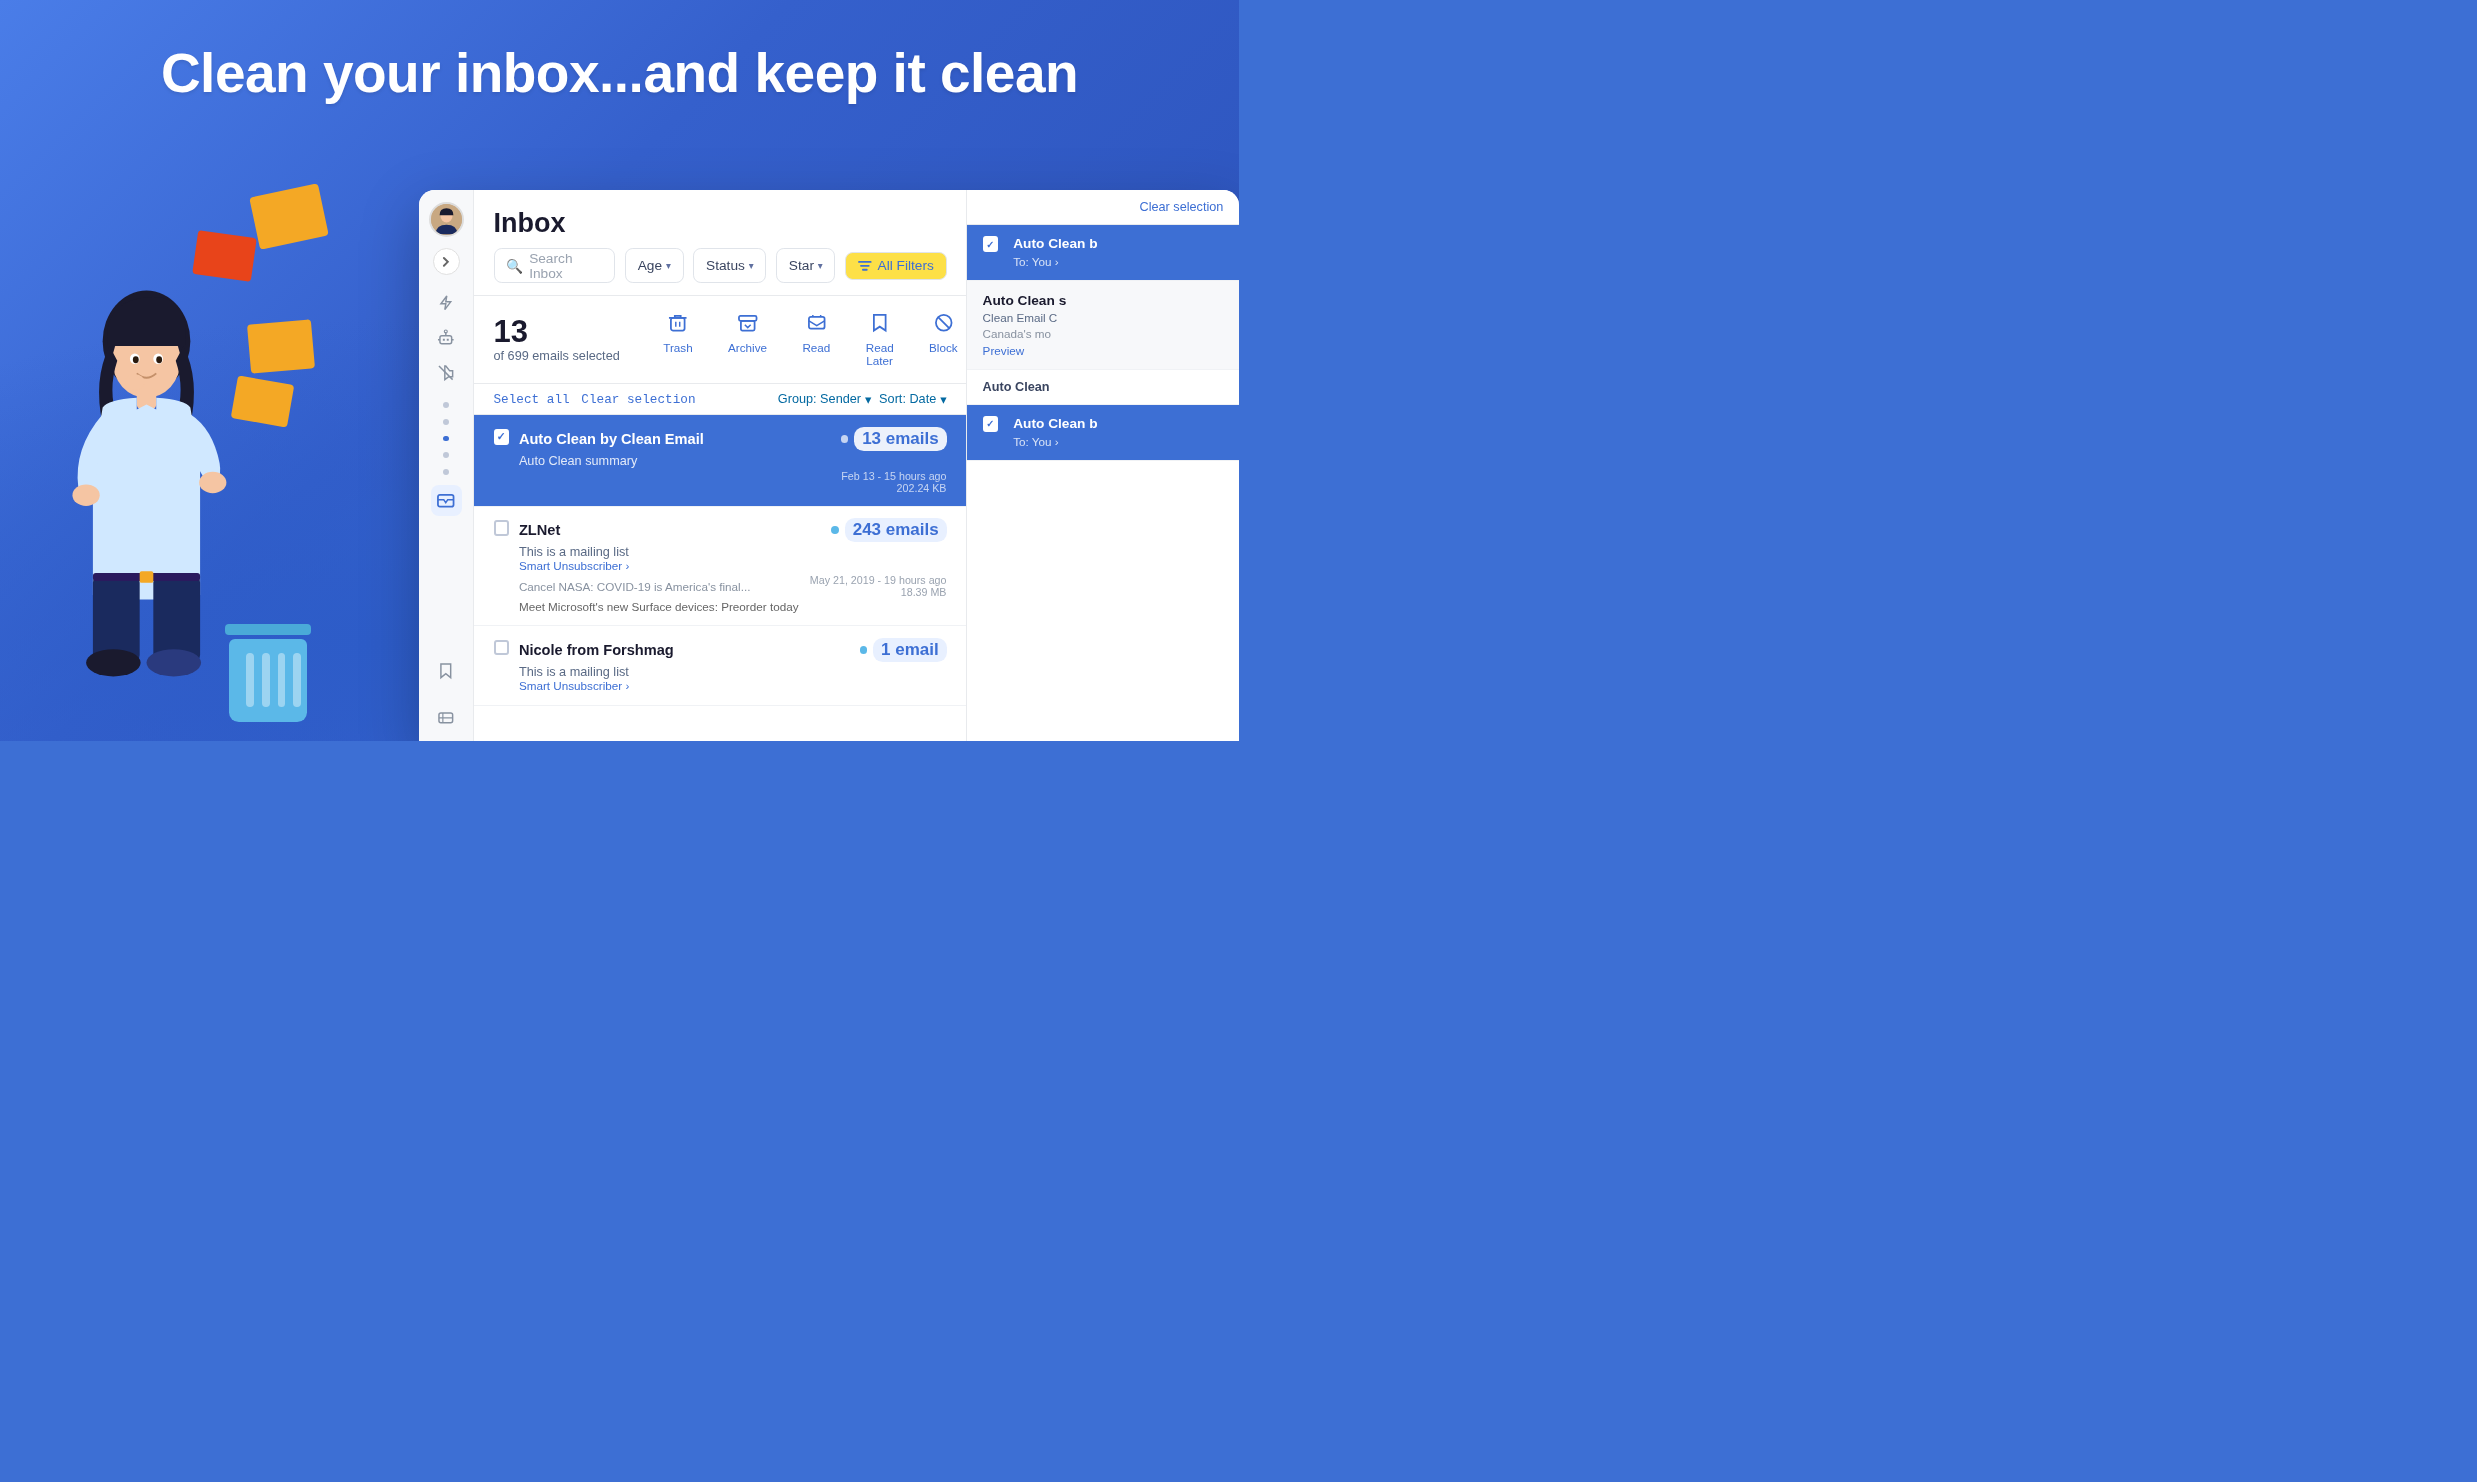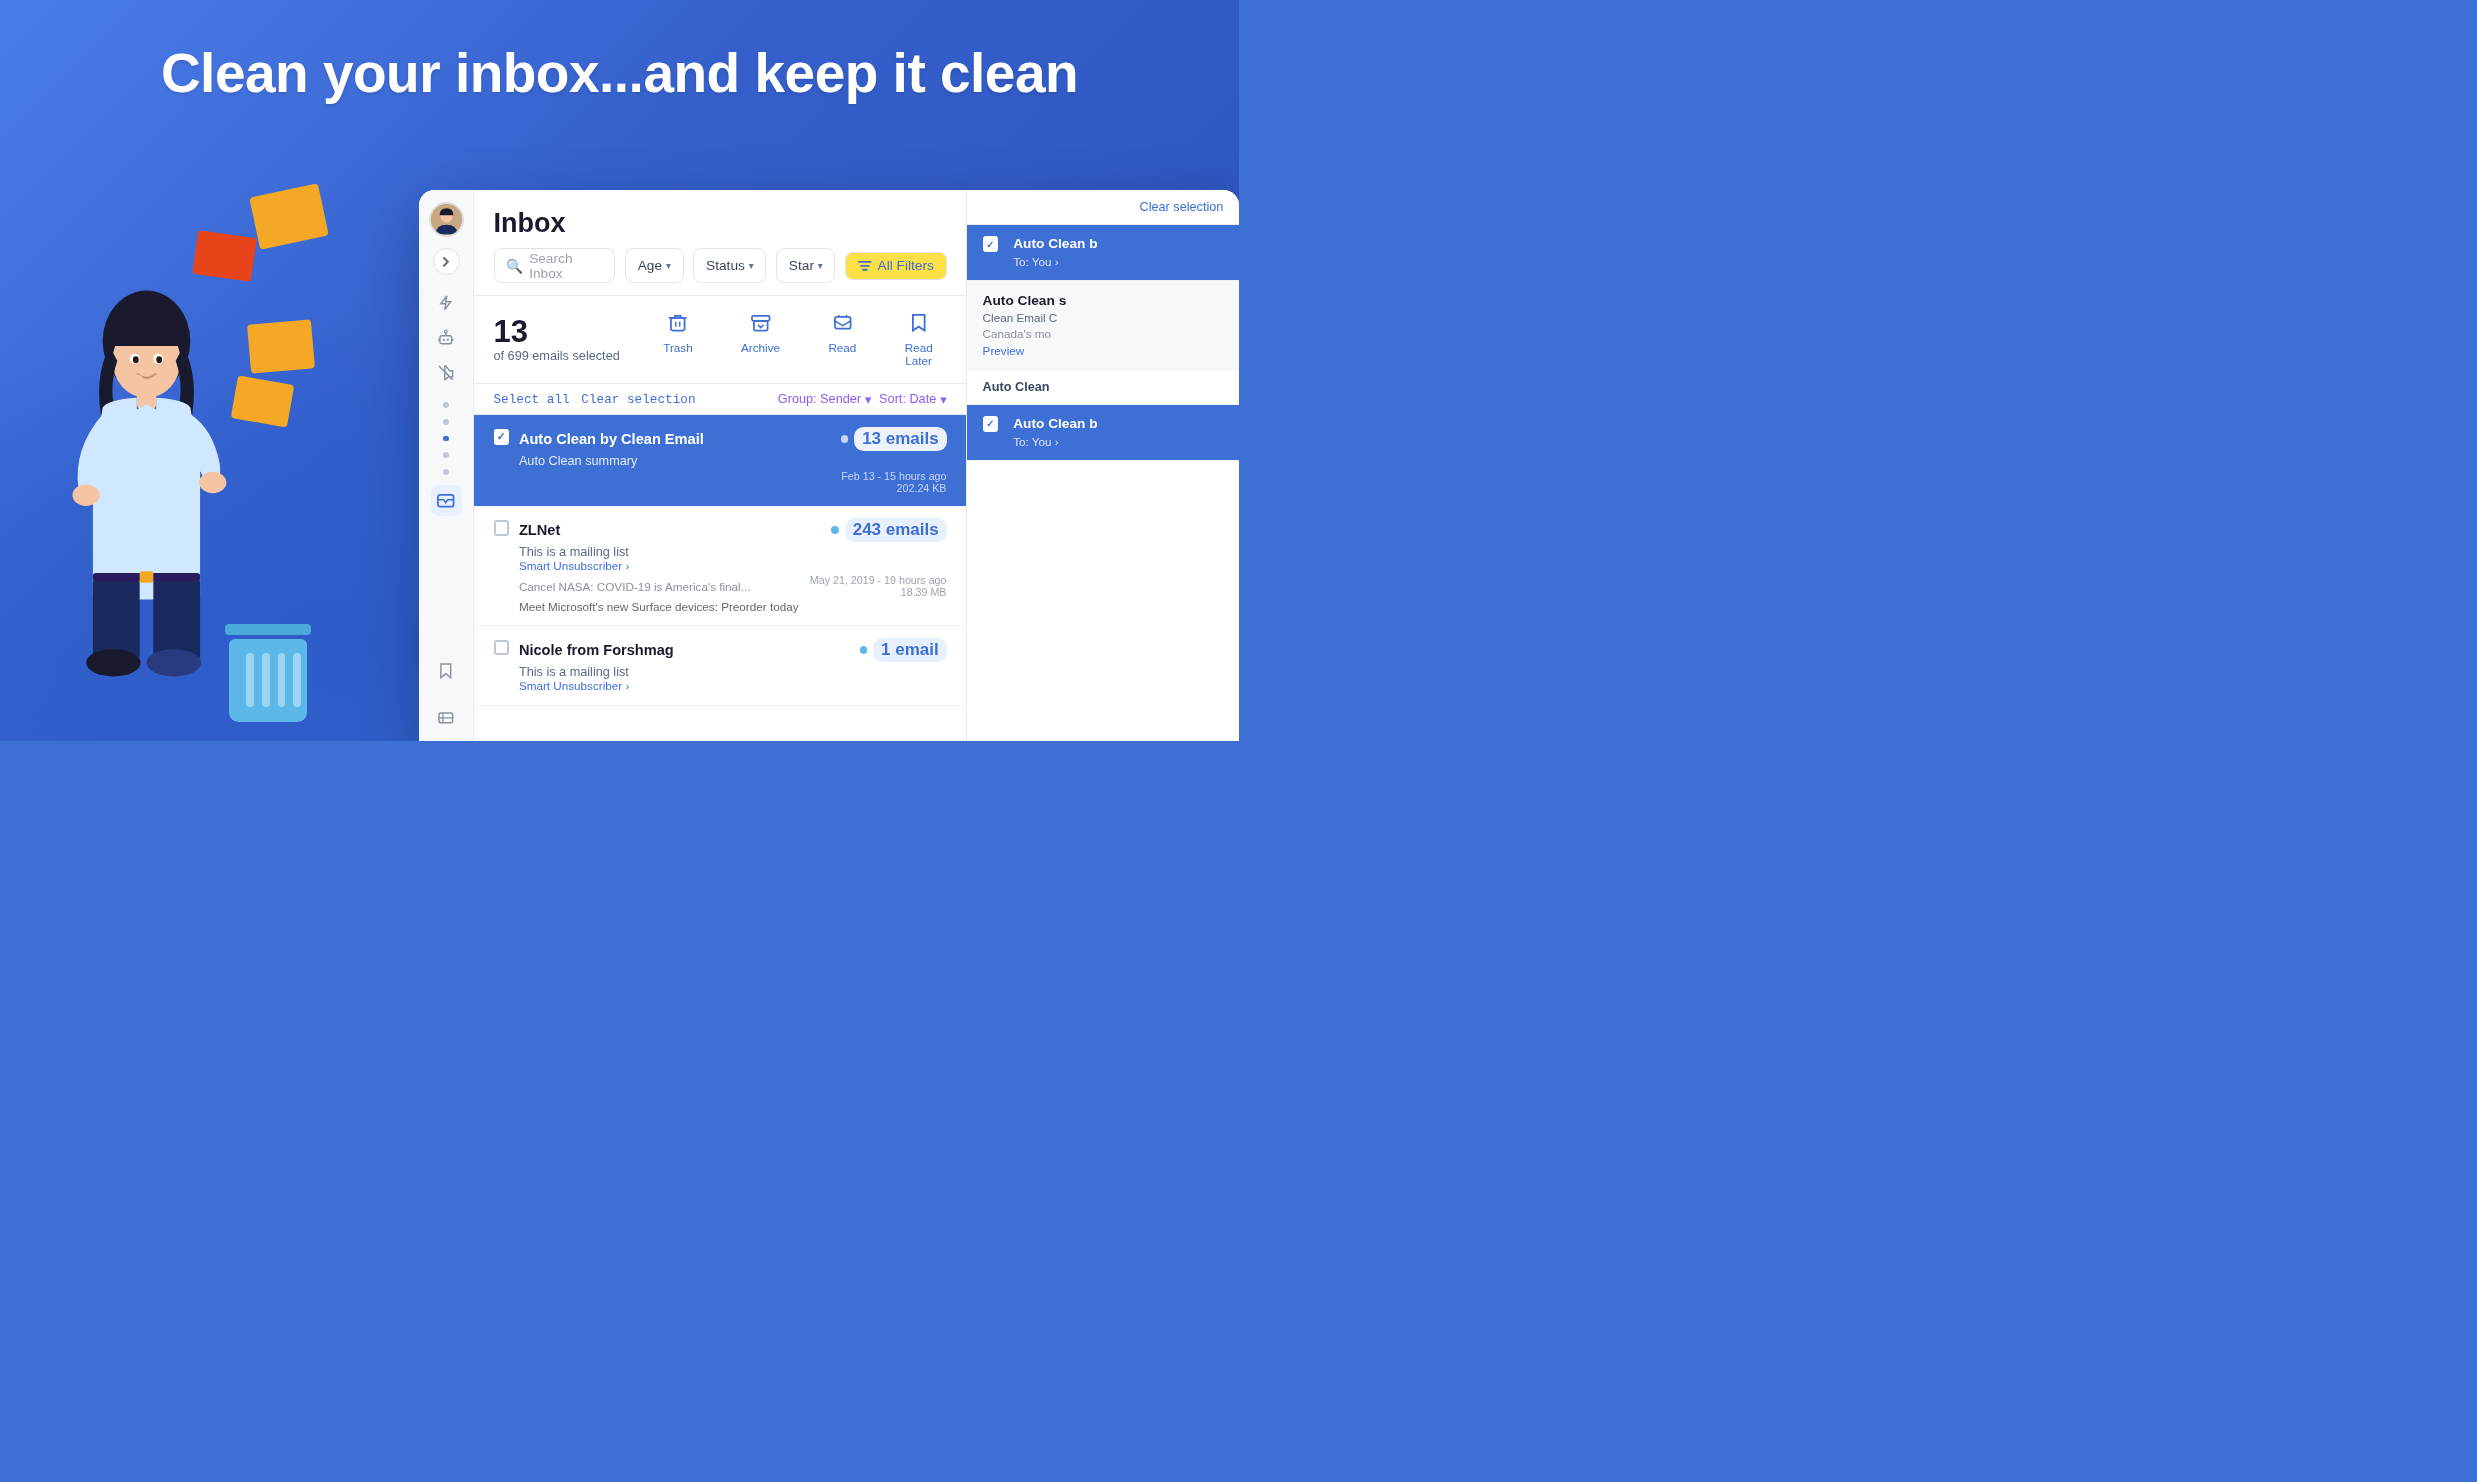--- a/index.html
+++ b/index.html
@@ -290,21 +290,21 @@
       color: #1a1a2e;
       line-height: 1;
     }
     .count-label {
       font-size: 12.7px;
       color: #5a6a85;
       margin-top: 2px;
     }
     .toolbar-actions {
       display: flex;
-      gap: 21px;
+      gap: 8px;
       flex: 1;
     }
     .action-btn {
       display: flex;
       flex-direction: column;
       align-items: center;
       padding: 5.9px 13.7px;
       border-radius: 7.8px;
       cursor: pointer;
       gap: 2.9px;
@@ -340,21 +340,21 @@
       font-weight: 500;
       font-family: Liberation Mono, monospace;
     }
     .sort-group {
       display: flex;
       gap: 7.8px;
       align-items: center;
     }
     .sort-btn {
       font-size: 12.7px;
-      color: #8b5cf6;
+      color: #0369a1;
       display: flex;
       align-items: center;
       gap: 3.9px;
       cursor: pointer;
       background: none;
       border: none;
     }
 
     
     .email-list {

